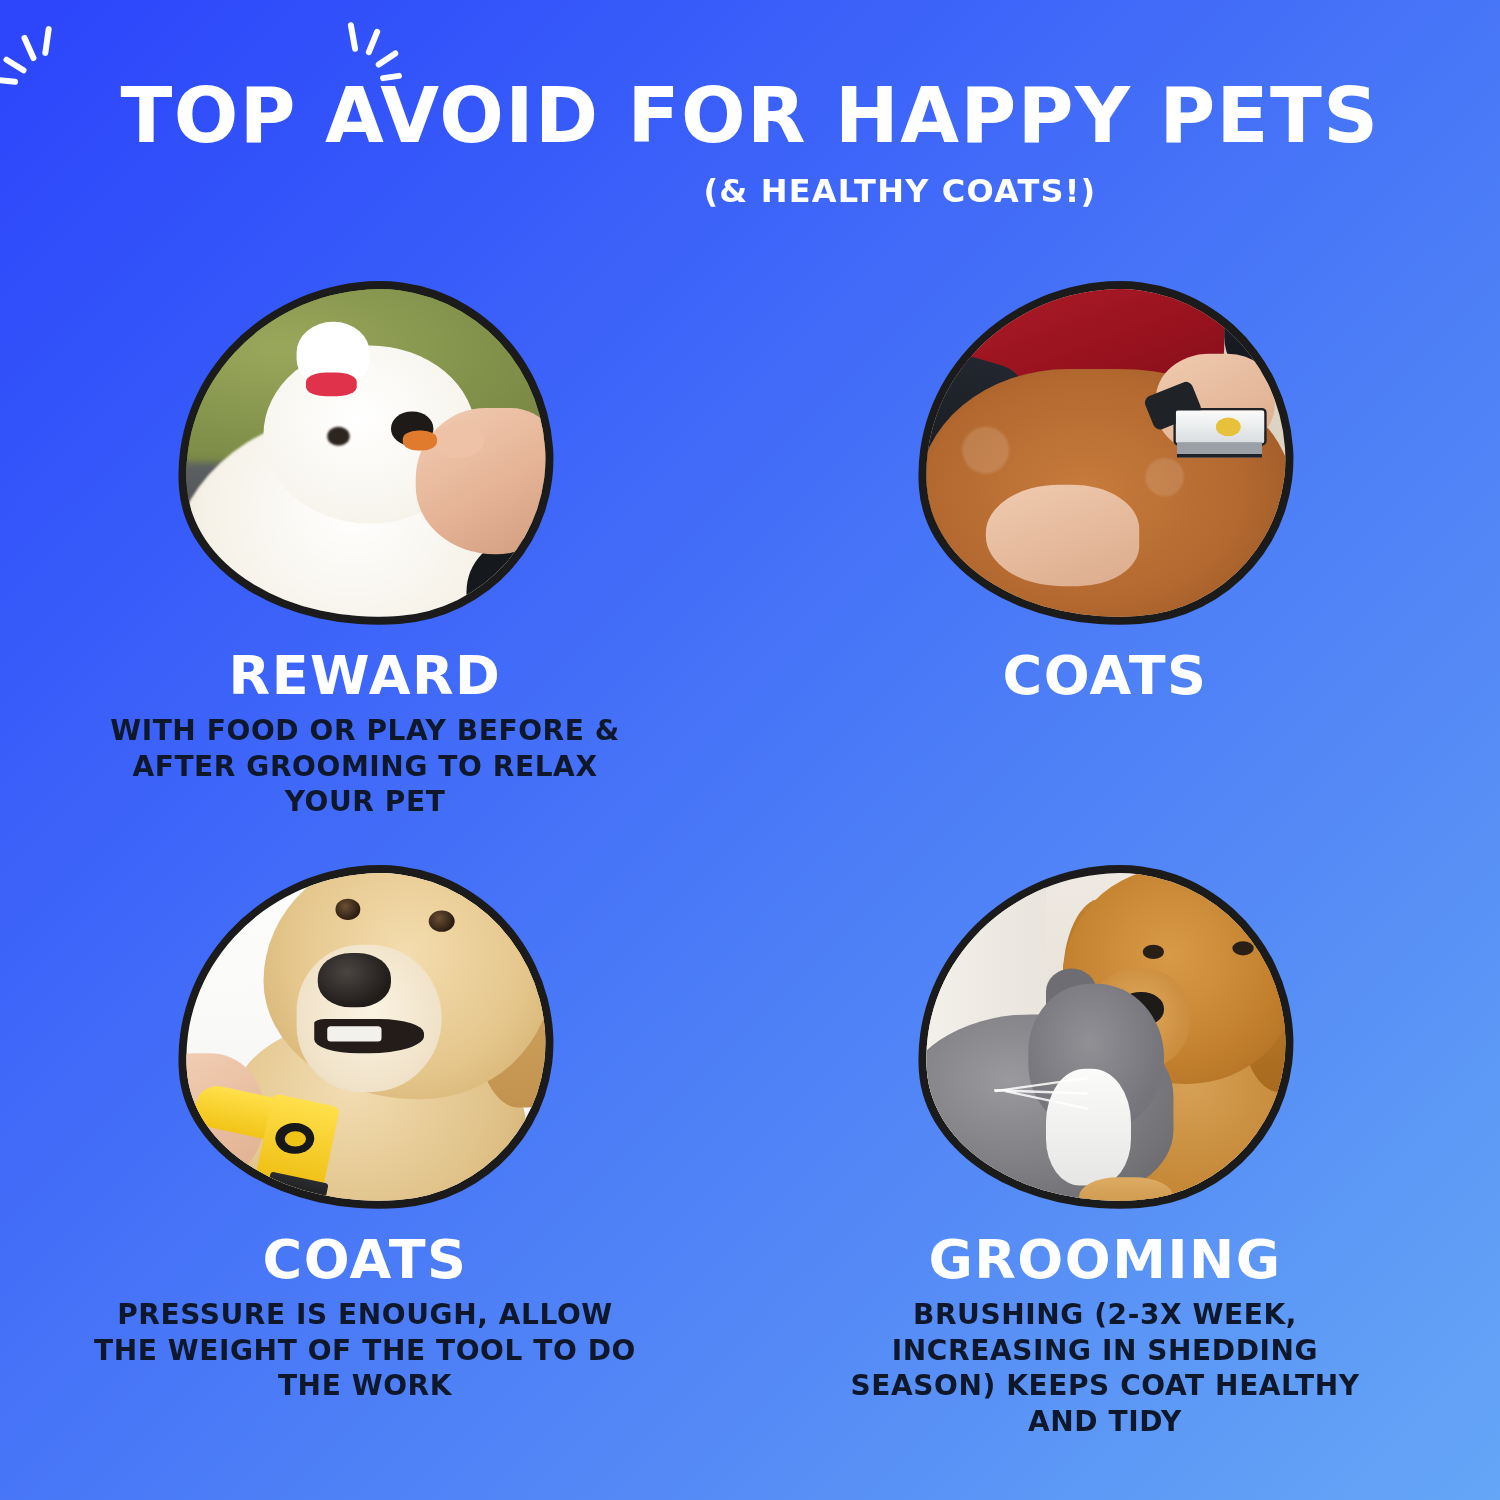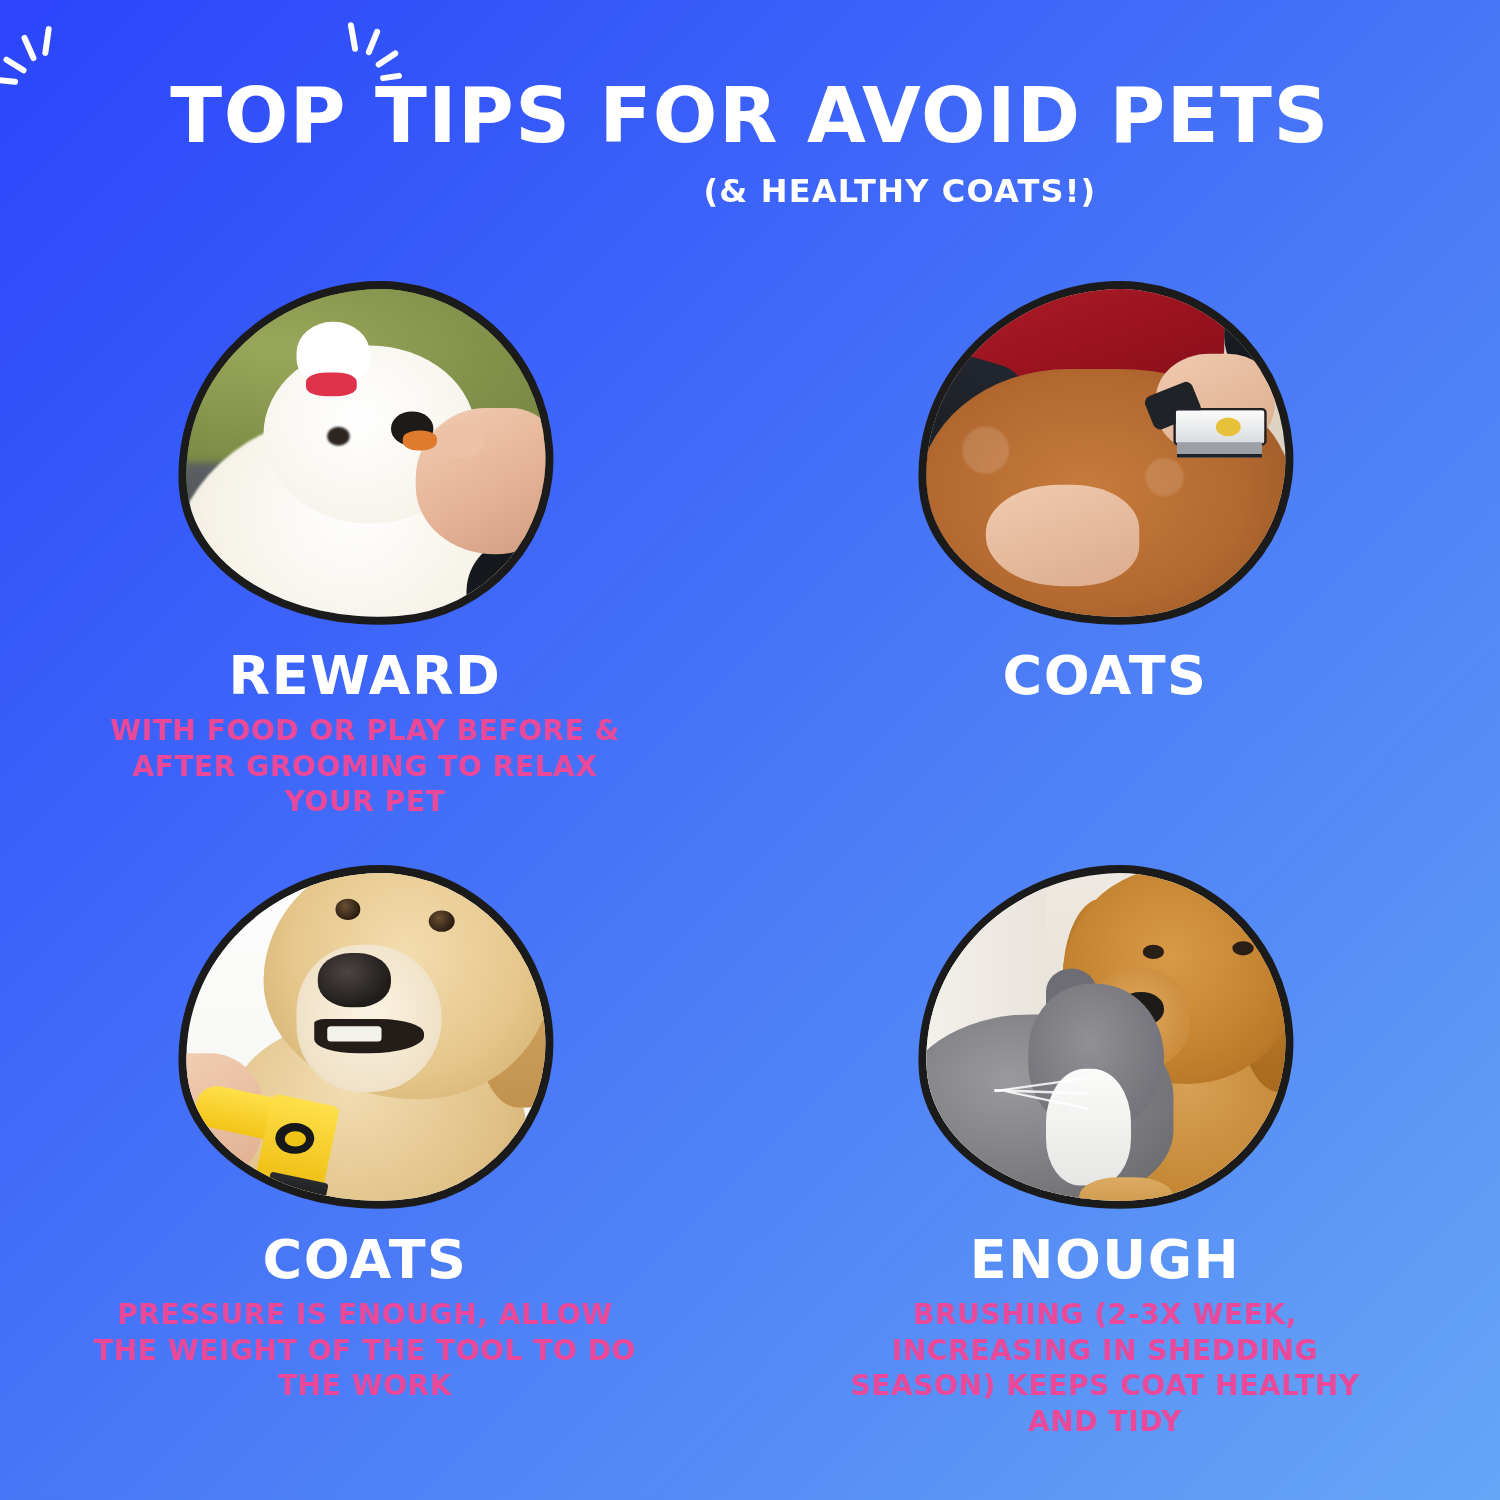--- a/index.html
+++ b/index.html
@@ -145,21 +145,21 @@
     color: #ffffff;
     margin-top: 22px;
     line-height: 1.05;
   }
 
   .card-body {
     font-family: "DejaVu Sans", sans-serif;
     font-size: 28px;
     font-weight: 700;
     letter-spacing: 0.6px;
-    color: #ec4899;
+    color: #0f172a;
     line-height: 1.28;
     margin: 8px auto 0 auto;
     max-width: 560px;
   }
   .card-2 .card-body, .card-4 .card-body { max-width: 570px; }
 
   
 
   
   .ph1 { background: linear-gradient(#7c8f4a 0%, #8d9a50 38%, #6d7b41 52%, #55585a 66%, #3f4244 100%); }
@@ -424,21 +424,21 @@
     position:absolute; height:2px; background:rgba(255,255,255,.85);
     transform-origin: right center;
   }
 </style>
 </head>
 <body>
 
 <div class="header">
 
   <div class="title-row">
-    <div class="main-title">TOP TIPS FOR AVOID PETS</div>
+    <div class="main-title">TOP AVOID FOR HAPPY PETS</div>
 
     
     <div class="sparkle sparkle-a">
       <span style="left:34px; top:0px;  width:6px;  height:30px; transform:rotate(8deg);"></span>
       <span style="left:16px; top:8px;  width:6px;  height:28px; transform:rotate(-24deg);"></span>
       <span style="left:2px;  top:26px; width:6px;  height:26px; transform:rotate(-58deg);"></span>
       <span style="left:-6px; top:44px; width:6px;  height:22px; transform:rotate(-84deg);"></span>
     </div>
 
     <div class="sparkle sparkle-b">
@@ -552,17 +552,17 @@
             <div class="c-chest"></div>
             <div class="c-paw"></div>
             <div class="d-paw"></div>
             <div class="whisker" style="left:24%; top:60%; width:22%; transform:rotate(-8deg);"></div>
             <div class="whisker" style="left:24%; top:64%; width:22%; transform:rotate(2deg);"></div>
             <div class="whisker" style="left:26%; top:68%; width:20%; transform:rotate(12deg);"></div>
           </div>
         </div>
       </div>
     </div>
-    <div class="card-heading">ENOUGH</div>
+    <div class="card-heading">GROOMING</div>
     <div class="card-body">BRUSHING (2-3X WEEK, INCREASING IN SHEDDING SEASON) KEEPS COAT HEALTHY AND TIDY</div>
   </div>
 
 </div>
 
 </body></html>

